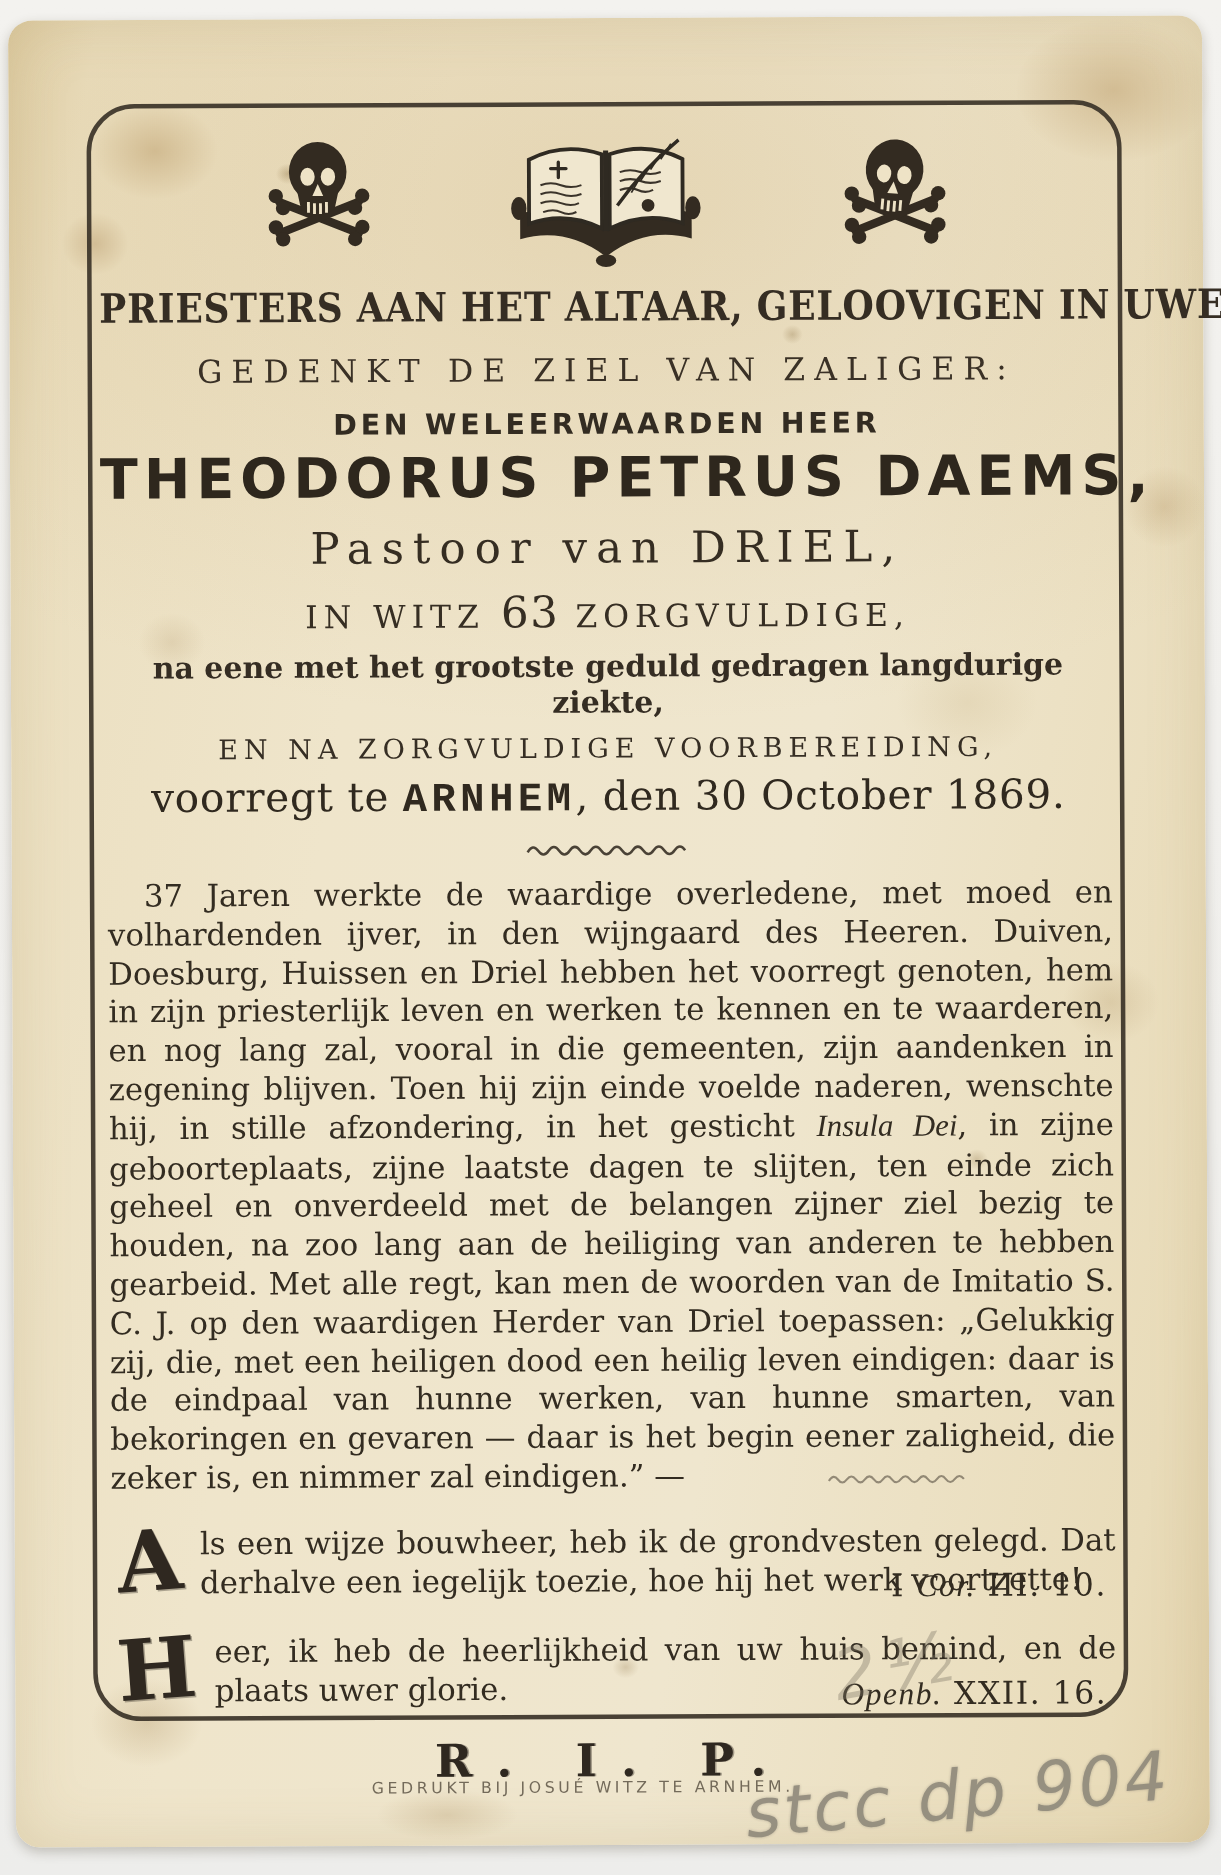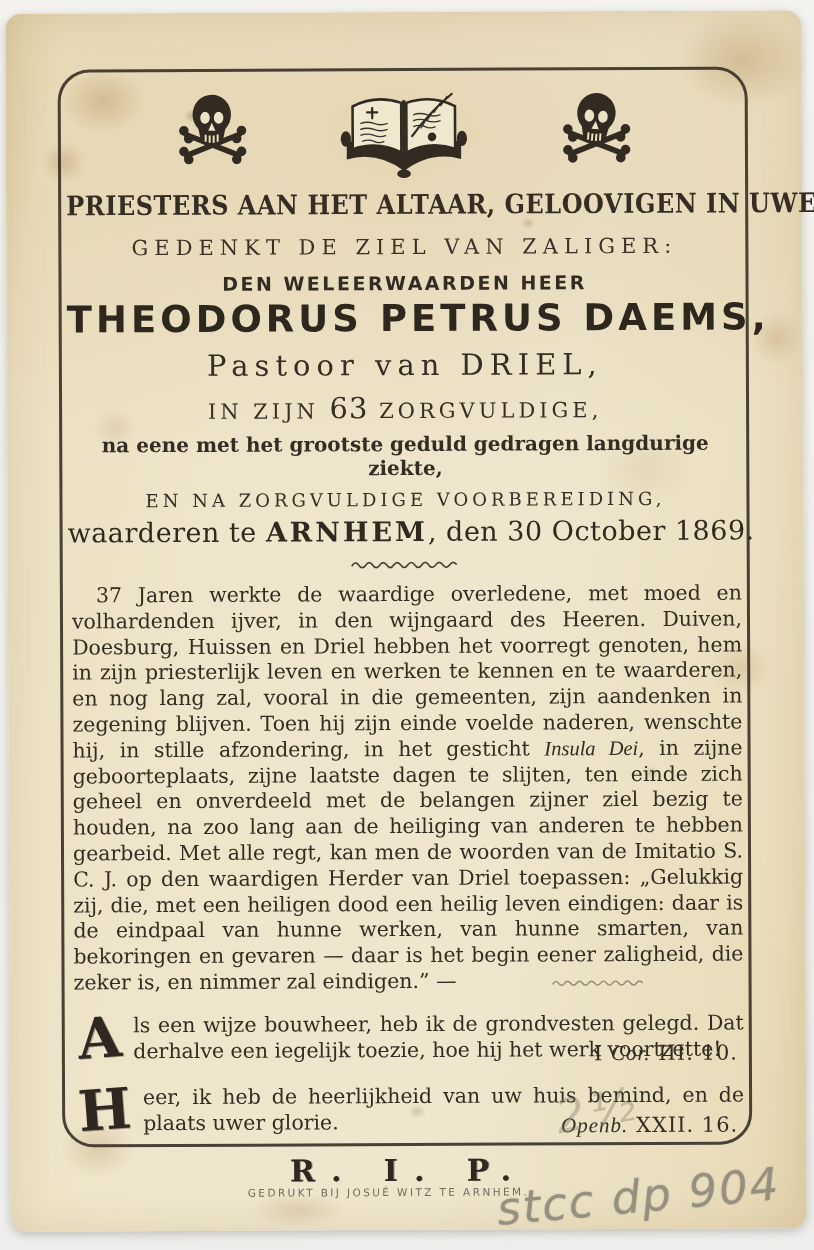--- a/index.html
+++ b/index.html
@@ -36,21 +36,21 @@
   .h-honorific{margin-top:13px;font-family:"DejaVu Sans","Liberation Sans",sans-serif;
     font-size:19px;font-weight:700;letter-spacing:2.5px;color:#332c22;}
   .h-name{margin-top:3px;font-family:"DejaVu Sans","Liberation Sans",sans-serif;
     font-size:37px;font-weight:700;letter-spacing:4px;white-space:nowrap;color:#2e271d;}
   .h-role{margin-top:8px;font-size:29px;letter-spacing:6px;color:#352d22;}
   .h-age{margin-top:9px;font-size:21px;letter-spacing:4px;color:#362e23;}
   .h-age .big{font-size:29px;letter-spacing:1px;}
   .h-illness{margin-top:7px;font-size:20px;font-weight:600;color:#352d23;}
   .h-prep{margin-top:9px;font-size:18px;letter-spacing:4px;color:#362e24;}
   .h-death{margin-top:6px;font-size:27px;letter-spacing:.5px;white-space:nowrap;color:#30291f;}
-  .h-death .place{font-weight:700;letter-spacing:3px;}
+  .h-death .place{font-weight:700;letter-spacing:3px;font-family:Liberation Mono, monospace;}
   .squiggle{margin-top:8px;text-align:center;}
   p.bodytext{
     margin:8px 0 0 4px;width:670px;font-size:20.5px;line-height:25.8px;
     text-align:justify;text-indent:24px;color:#332c21;
   }
   .it{font-style:italic;font-family:Liberation Serif, serif;}
   .squig-inline{display:inline-block;margin-left:70px;vertical-align:middle;opacity:.55;}
   .verse{position:relative;margin:16px 0 0 4px;width:670px;font-size:20.5px;line-height:26px;
     text-align:justify;color:#332c21;min-height:56px;}
   .dropcap{
@@ -196,24 +196,24 @@
           </g>
         </svg>
       </span>
     </div>
 
     <div class="c h-invocation">PRIESTERS AAN HET ALTAAR, GELOOVIGEN IN UWE GEBEDEN,</div>
     <div class="c h-remember">GEDENKT DE ZIEL VAN ZALIGER:</div>
     <div class="c h-honorific">DEN WELEERWAARDEN HEER</div>
     <div class="c h-name">THEODORUS PETRUS DAEMS,</div>
     <div class="c h-role">Pastoor van DRIEL,</div>
-    <div class="c h-age"><span>IN ZIJN </span><span class="big">63</span><span> ZORGVULDIGE,</span></div>
+    <div class="c h-age"><span>IN WITZ </span><span class="big">63</span><span> ZORGVULDIGE,</span></div>
     <div class="c h-illness">na eene met het grootste geduld gedragen langdurige ziekte,</div>
     <div class="c h-prep">EN NA ZORGVULDIGE VOORBEREIDING,</div>
-    <div class="c h-death"><span>waarderen te </span><span class="place">ARNHEM</span><span>, den 30 October 1869.</span></div>
+    <div class="c h-death"><span>voorregt te </span><span class="place">ARNHEM</span><span>, den 30 October 1869.</span></div>
 
     <div class="squiggle">
       <svg width="112" height="10" viewBox="0 0 112 10">
           <path d="M2,6 Q5.5,0 9,5 T16,5 T23,5 T30,5 T37,5 T44,5 T51,5 T58,5 T65,5 T72,5 T79,5 T86,5 T93,5 T100,5 T107,5" fill="none" stroke="#4a4236" stroke-width="1.7"></path>
         </svg>
     </div>
 
     <p class="bodytext"><span><span>37 Jaren werkte de waardige overledene, met moed en volhardenden ijver, in den wijngaard des Heeren.  Duiven, Doesburg, Huissen en Driel hebben het voorregt genoten, hem in zijn priesterlijk leven en werken te kennen en te waarderen, en nog lang zal, vooral in die gemeenten, zijn aandenken in zegening blijven.  Toen hij zijn einde voelde naderen, wenschte hij, in stille afzondering, in het gesticht </span><span class="it">Insula Dei</span><span>, in zijne geboorteplaats, zijne laatste dagen te slijten, ten einde zich geheel en onverdeeld met de belangen zijner ziel bezig te houden, na zoo lang aan de heiliging van anderen te hebben gearbeid.  Met alle regt, kan men de woorden van de Imitatio S. C. J. op den waardigen Herder van Driel toepassen: „Gelukkig zij, die, met een heiligen dood een heilig leven eindigen: daar is de eindpaal van hunne werken, van hunne smarten, van bekoringen en gevaren — daar is het begin eener zaligheid, die zeker is, en nimmer zal eindigen.” —</span></span><span class="squig-inline"><svg width="96" height="9" viewBox="0 0 96 9">
             <path d="M2,5 Q5,0 8,4 T14,4 T20,4 T26,4 T32,4 T38,4 T44,4 T50,4 T56,4 T62,4 T68,4 T74,4 T80,4 T86,4 T92,4" fill="none" stroke="#4a4236" stroke-width="1.4"></path>
           </svg></span></p>

